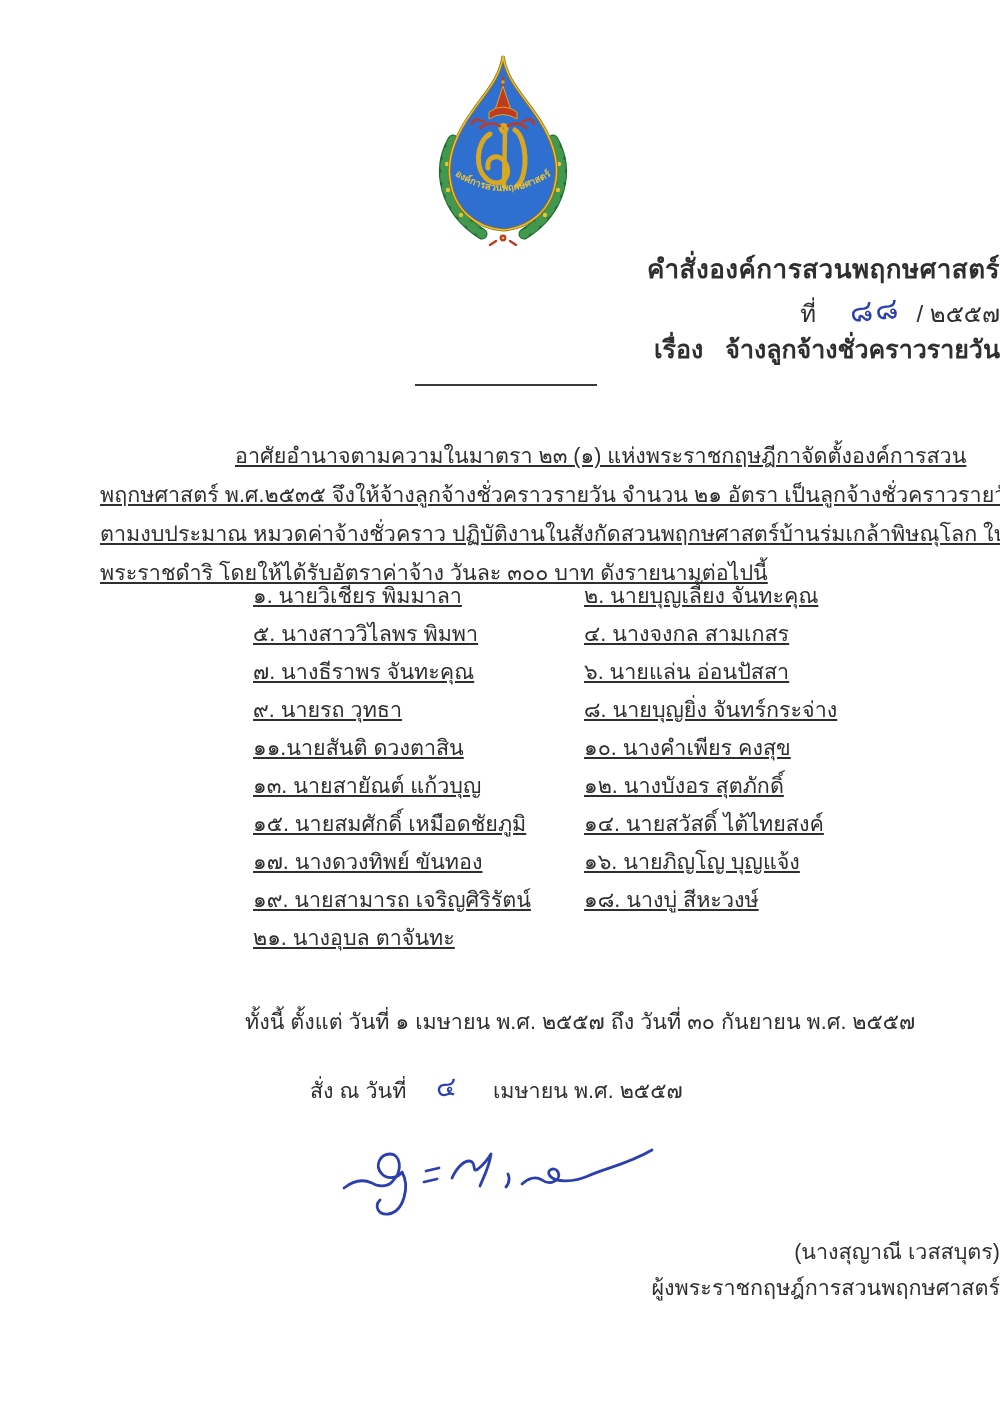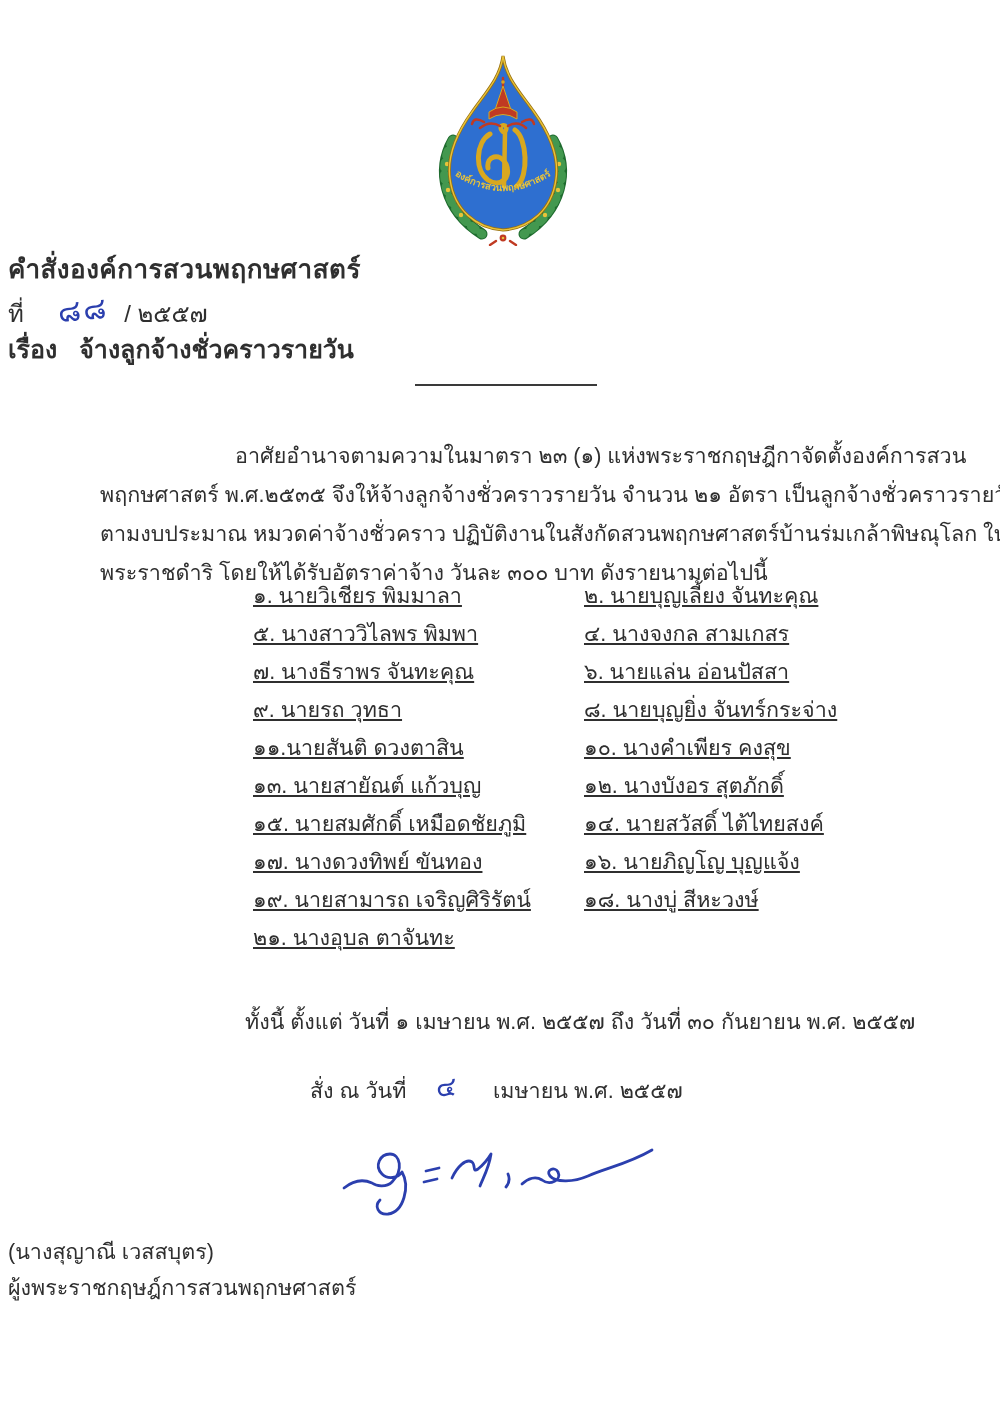--- a/index.html
+++ b/index.html
@@ -6,21 +6,21 @@
   .page{
     position:relative;
     width:1000px;height:1414px;
     margin:0 auto;
     background:#ffffff;
     font-family:"Liberation Sans","DejaVu Sans",sans-serif;
     color:#2f2f2f;
     overflow:hidden;
   }
   .abs{position:absolute;}
-  .centered{left:8px;right:0;text-align:left;}
+  .centered{left:8px;right:0;text-align:right;}
   .doc-title{top:248px;font-size:26px;font-weight:600;letter-spacing:.5px;}
   .doc-number{top:288px;font-size:24px;font-weight:500;}
   .doc-subject{top:329px;font-size:25px;font-weight:700;}
   .ink{
     color:#2b3fae;
     font-size:30px;
     font-weight:500;
     display:inline-block;
     transform:rotate(-5deg) translateY(-2px);
     letter-spacing:2px;
@@ -30,21 +30,21 @@
     font-size:27px;
     font-weight:500;
     display:inline-block;
     transform:rotate(-3deg) translateY(-2px);
   }
   .num-gap-l{display:inline-block;width:34px;}
   .num-gap-r{display:inline-block;width:16px;}
   .subj-gap{display:inline-block;width:22px;}
   .divider{top:384px;left:415px;width:182px;height:2px;background:#3a3a3a;}
   .body-par{top:437px;left:100px;width:802px;font-size:21.5px;line-height:39px;}
-  .body-line{white-space:nowrap;}
+  .body-line{white-space:nowrap;text-decoration:underline;}
   .body-line.indent{text-indent:135px;}
   .names-col{top:577px;font-size:21.5px;}
   .names-col.left{left:253px;}
   .names-col.right{left:584px;}
   .name-row{height:38px;line-height:38px;white-space:nowrap;text-decoration:underline;}
   .period-line{top:1004px;left:245px;font-size:21.5px;}
   .order-line{top:1072px;left:310px;font-size:21.5px;line-height:34px;}
   .order-gap-l{display:inline-block;width:30px;}
   .order-gap-r{display:inline-block;width:36px;}
   .sig-wrap{top:1130px;left:330px;width:340px;height:100px;}

